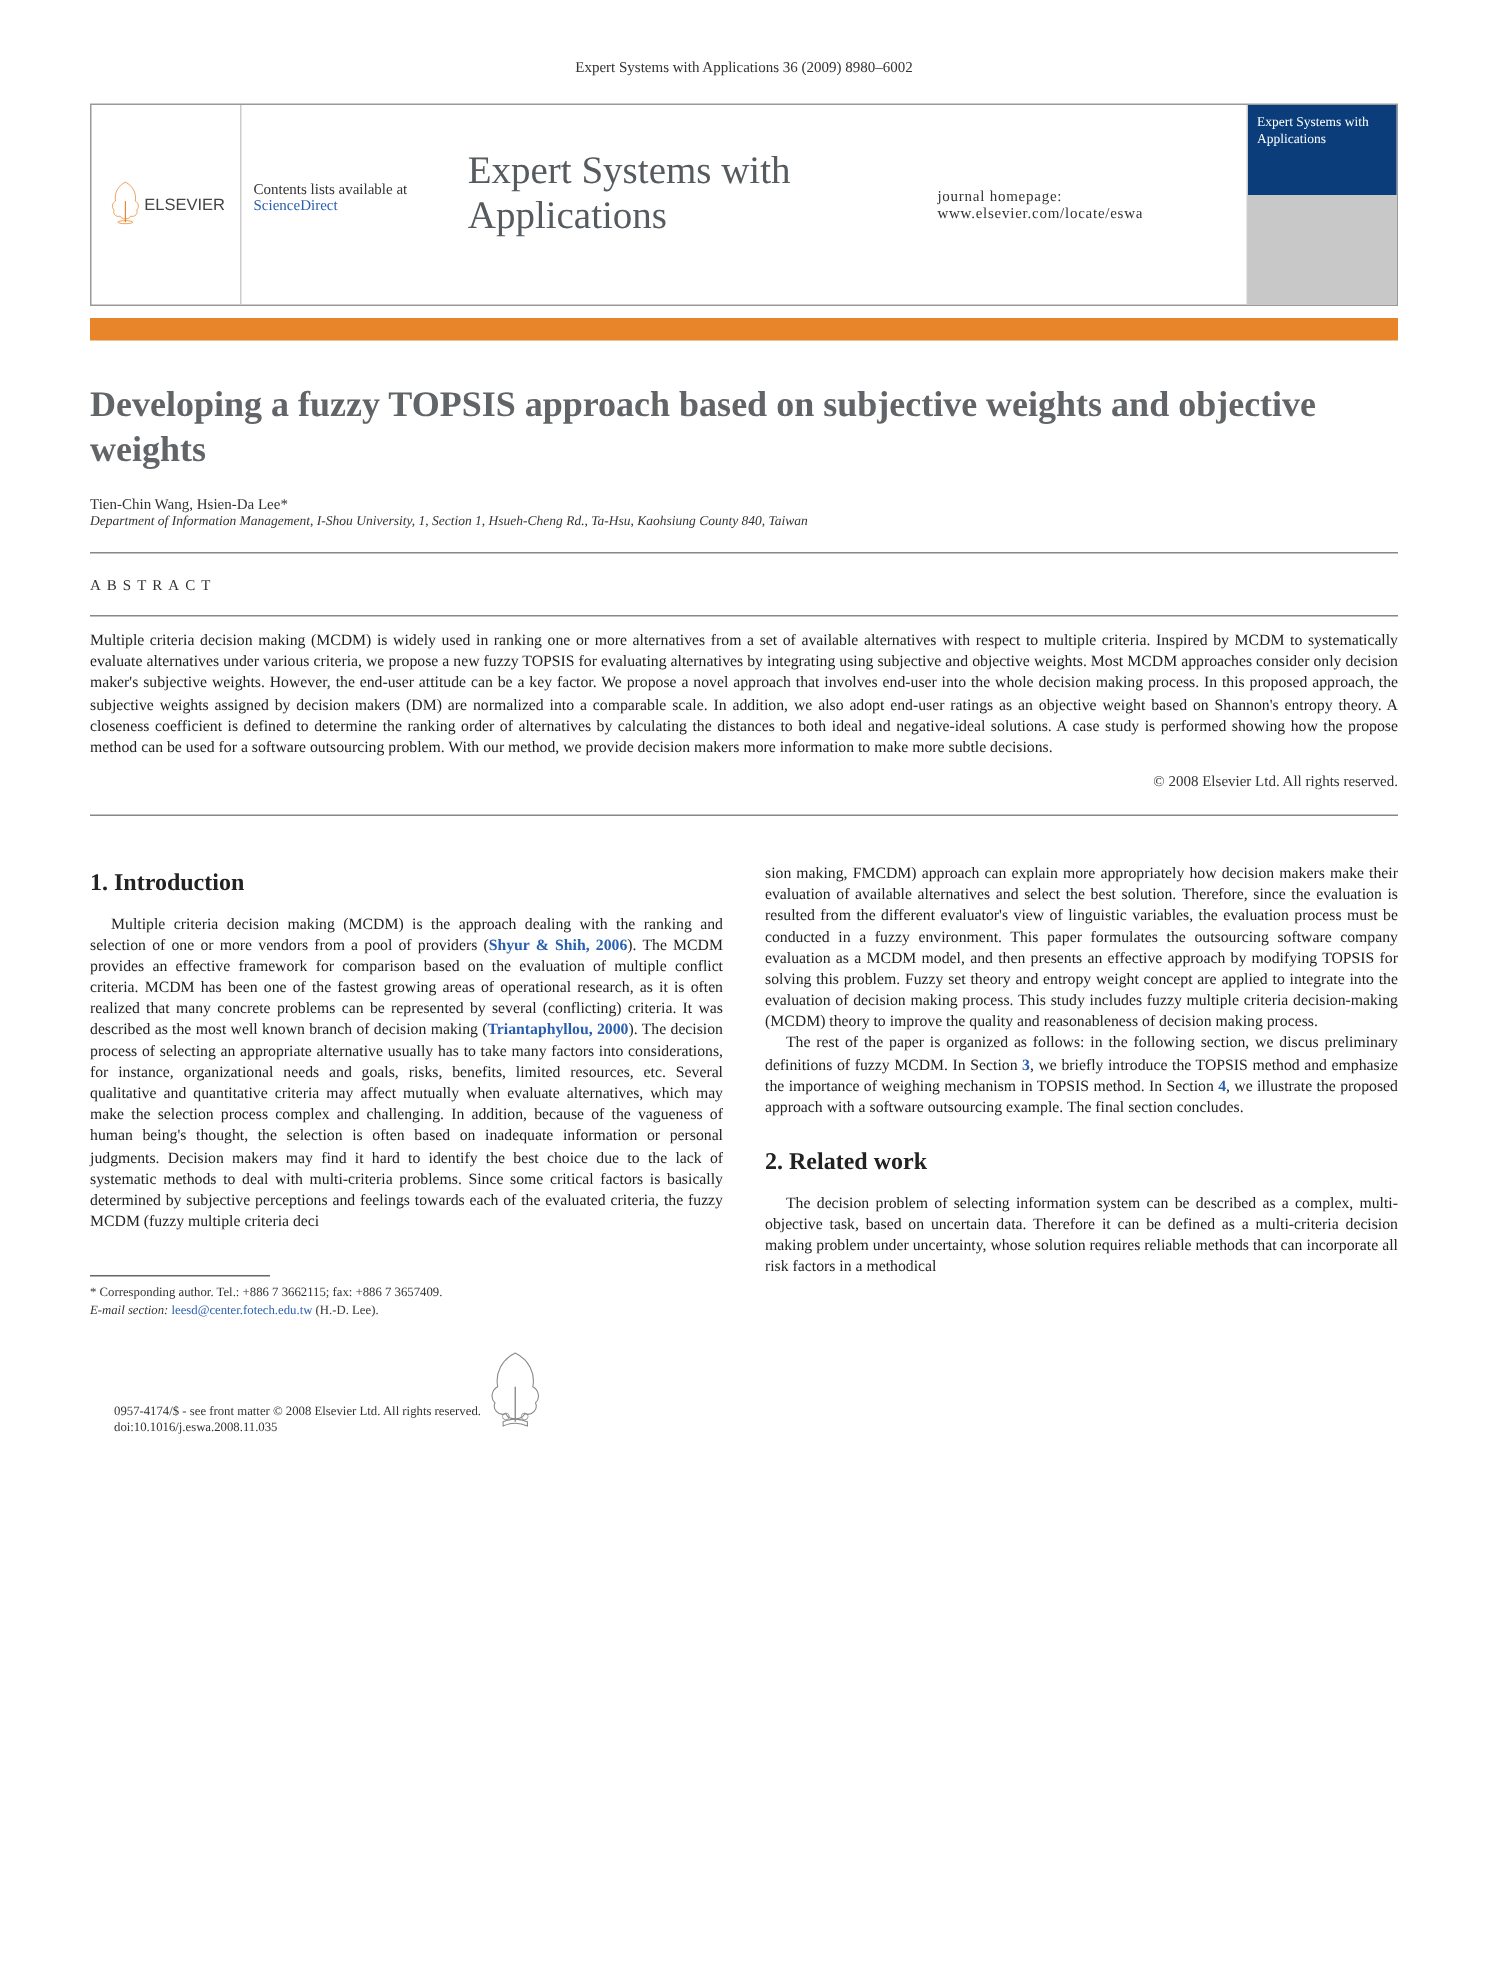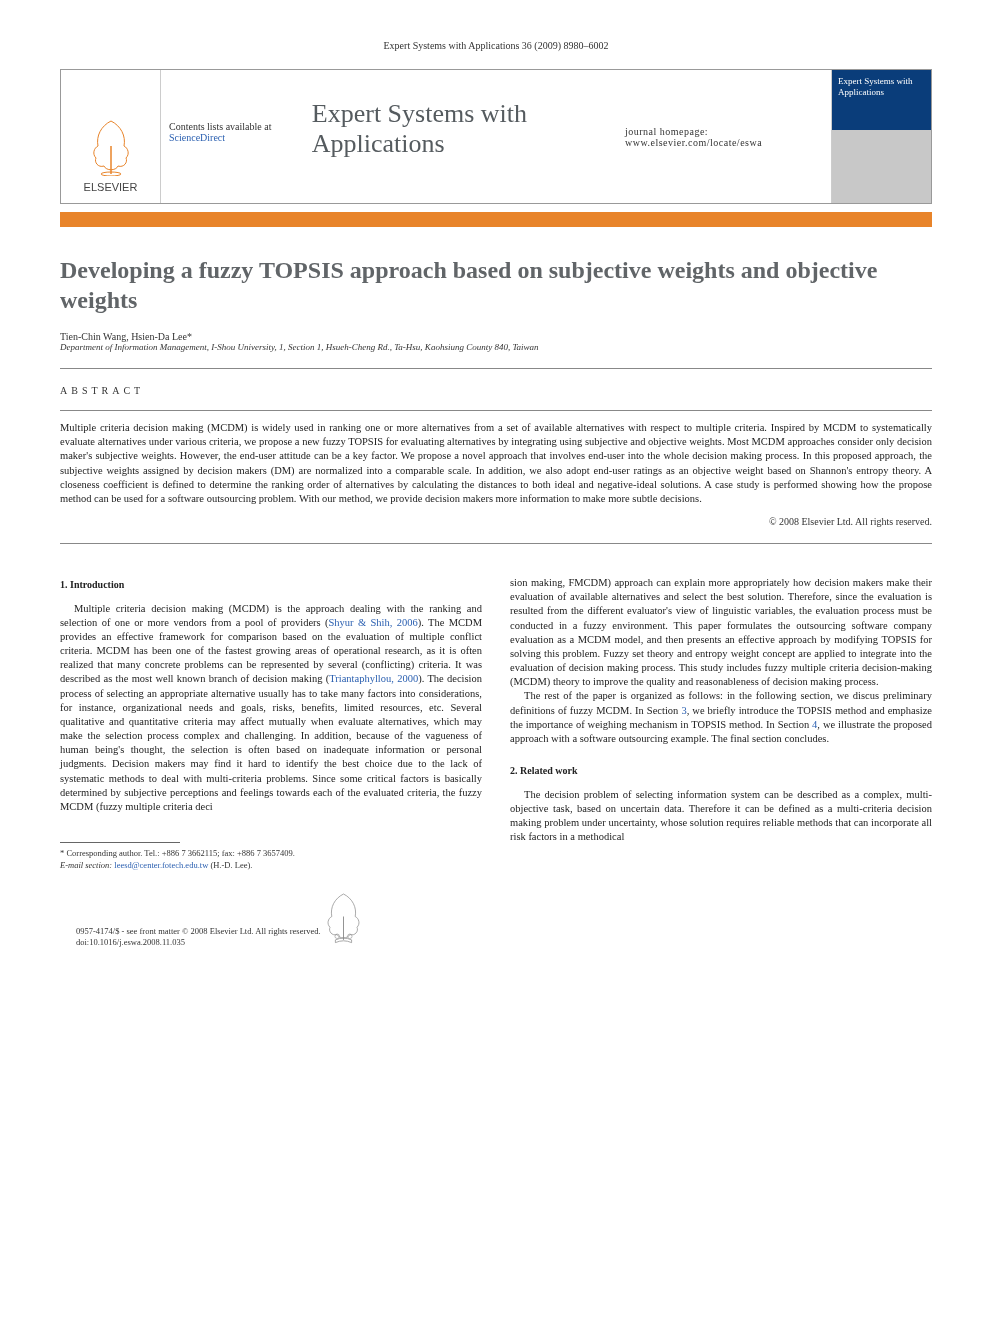--- a/index.html
+++ b/index.html
@@ -23,21 +23,20 @@
     .banner {
       border: 1px solid #999;
       display: flex;
       align-items: stretch;
       margin-bottom: 8px;
       height: 135px;
     }
     .banner-left {
       width: 100px;
       display: flex;
-      flex-direction: column;
       justify-content: flex-end;
       align-items: center;
       padding: 10px;
       border-right: 1px solid #ccc;
     }
     .elsevier-tree {
       width: 50px;
       height: 60px;
       margin-bottom: 5px;
     }
@@ -173,32 +172,33 @@
       margin-top: 32px;
     }
     .col {
       flex: 1;
       font-size: 10.5px;
       color: #222;
       text-align: justify;
       line-height: 1.35;
     }
     .section-heading {
-      font-size: 10px;
+      font-size: 16px;
       font-weight: bold;
       color: #222;
       margin-bottom: 10px;
       margin-top: 2px;
     }
     .body-para {
       text-indent: 14px;
       margin-bottom: 0;
     }
     .ref-link {
       color: #2a5fb0;
+      font-weight: bold;
     }
     .footnote-sep {
       border: none;
       border-top: 1px solid #666;
       width: 120px;
       margin-top: 28px;
       margin-bottom: 5px;
     }
     .footnote {
       font-size: 8.5px;

